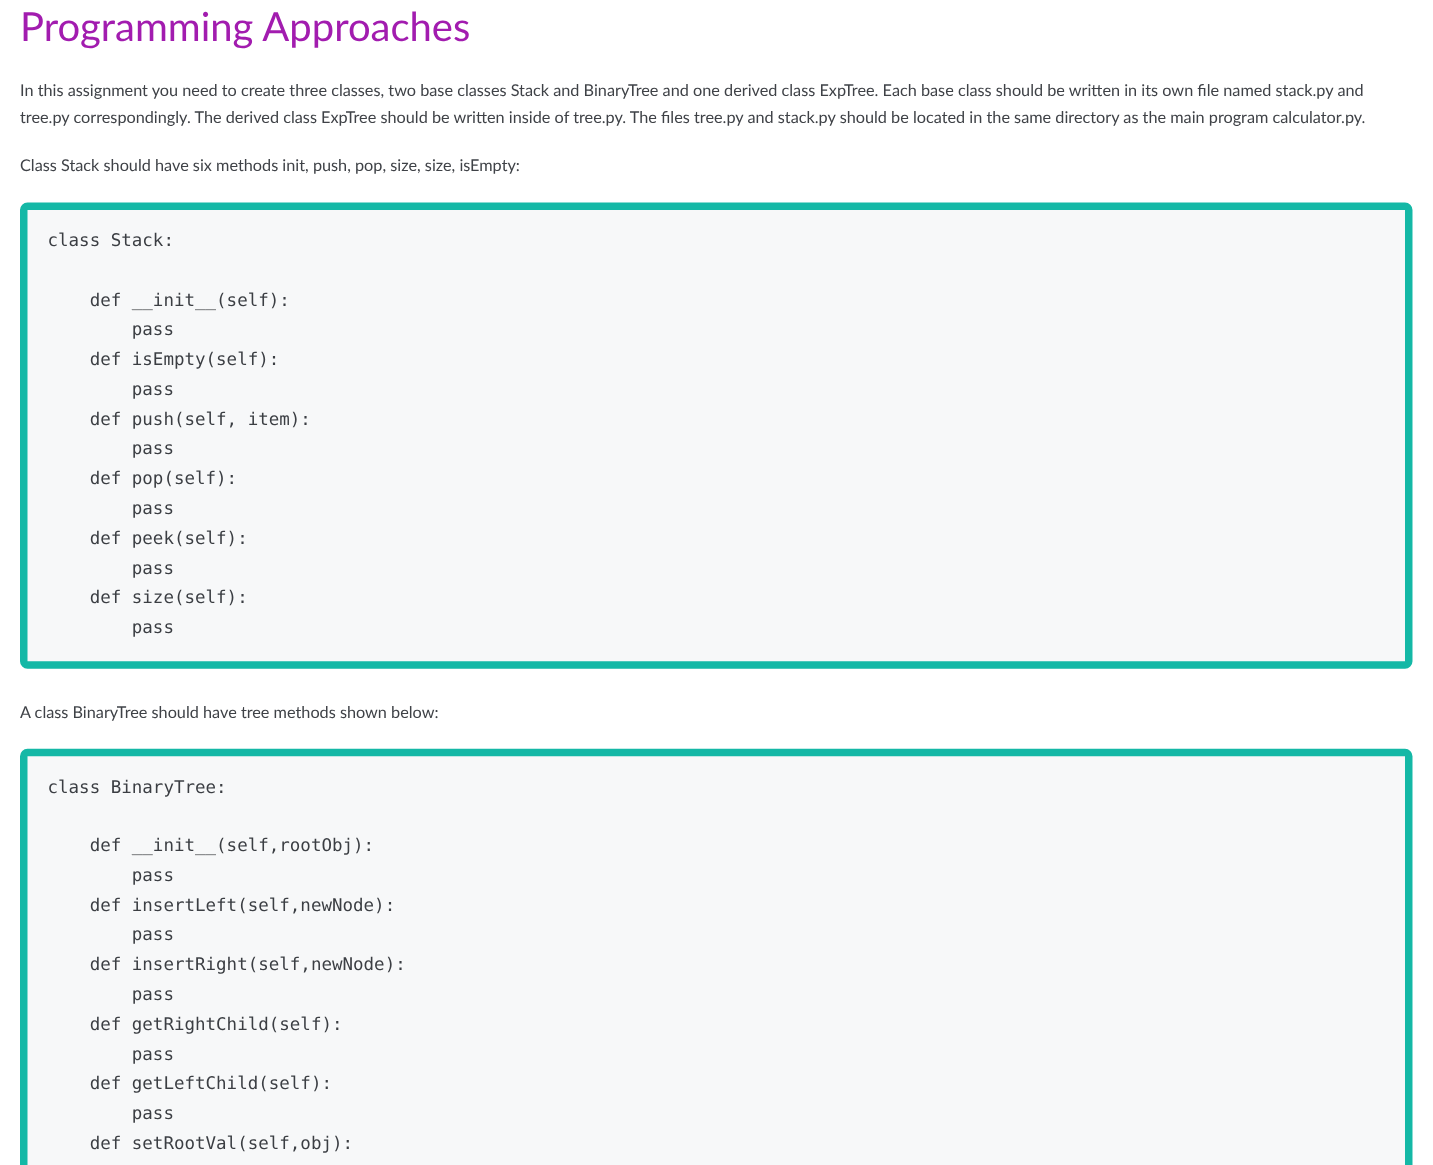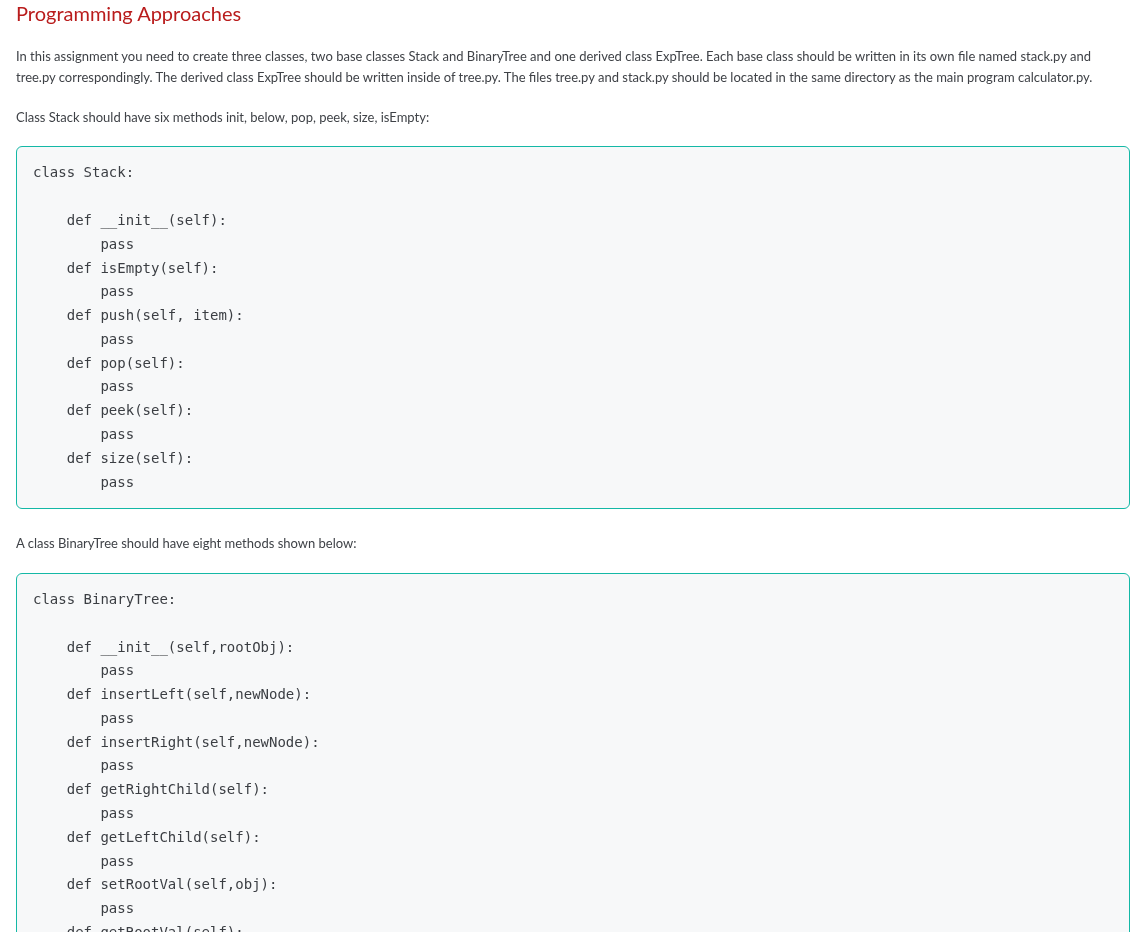--- a/index.html
+++ b/index.html
@@ -11,72 +11,72 @@
     font-size: 18px;
     line-height: 1.6;
   }
   .page {
     width: 1146px;
     padding: 0 16px 30px 16px;
     box-sizing: border-box;
   }
   h1.page-title {
     font-weight: 400;
-    font-size: 20px;
-    color: #b91c1c;
+    font-size: 32px;
+    color: #a21caf;
     margin: 0 0 20px 0;
     line-height: 1.3;
   }
   p.body-text {
     margin: 0 0 18px 0;
     color: #3f4247;
     font-size: 13px;
     line-height: 1.65;
   }
   pre.code-block {
     background: #f7f8f9;
-    border: 1px solid #14b8a6;
+    border: 6px solid #14b8a6;
     border-radius: 6px;
     padding: 14px 16px;
     margin: 0 0 24px 0;
     font-family: "Menlo", "Consolas", "DejaVu Sans Mono", monospace;
     font-size: 14px;
     line-height: 1.7;
     color: #3b3e43;
     white-space: pre;
     overflow-x: auto;
   }
 </style>
 </head>
 <body>
 
 <div class="page">
 
   <h1 class="page-title">Programming Approaches</h1>
 
   <p class="body-text">In this assignment you need to create three classes, two base classes Stack and BinaryTree and one derived class ExpTree. Each base class should be written in its own file named stack.py and tree.py correspondingly. The derived class ExpTree should be written inside of tree.py. The files tree.py and stack.py should be located in the same directory as the main program calculator.py.</p>
 
-  <p class="body-text">Class Stack should have six methods init, below, pop, peek, size, isEmpty:</p>
+  <p class="body-text">Class Stack should have six methods init, push, pop, size, size, isEmpty:</p>
 
   <pre class="code-block">class Stack:
 
     def __init__(self):
         pass
     def isEmpty(self):
         pass
     def push(self, item):
         pass
     def pop(self):
         pass
     def peek(self):
         pass
     def size(self):
         pass</pre>
 
-  <p class="body-text">A class BinaryTree should have eight methods shown below:</p>
+  <p class="body-text">A class BinaryTree should have tree methods shown below:</p>
 
   <pre class="code-block">class BinaryTree:
 
     def __init__(self,rootObj):
         pass
     def insertLeft(self,newNode):
         pass
     def insertRight(self,newNode):
         pass
     def getRightChild(self):

